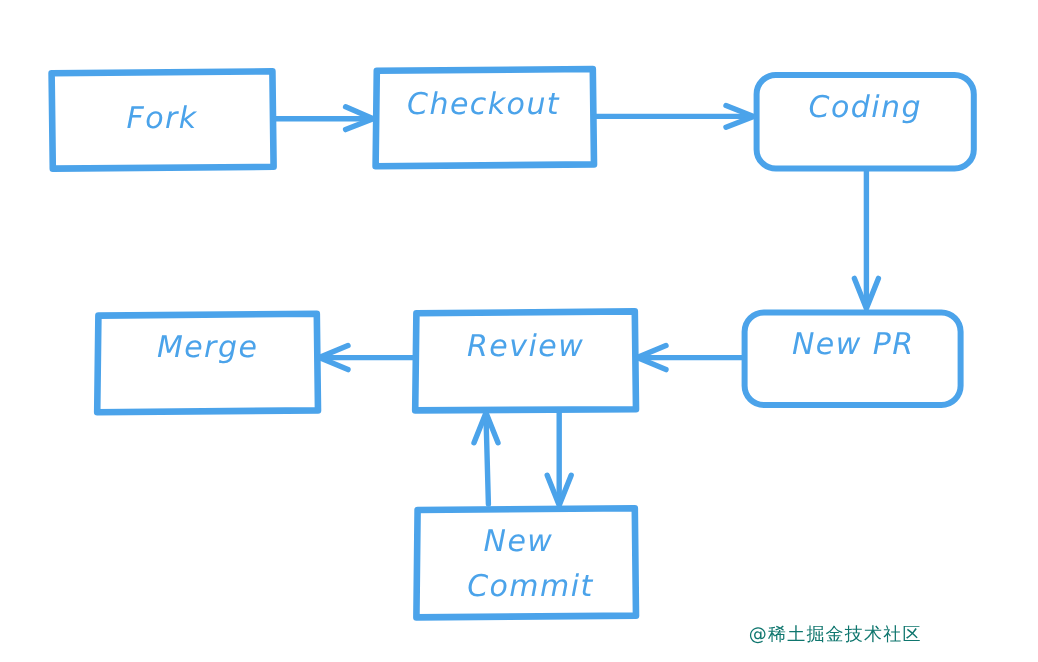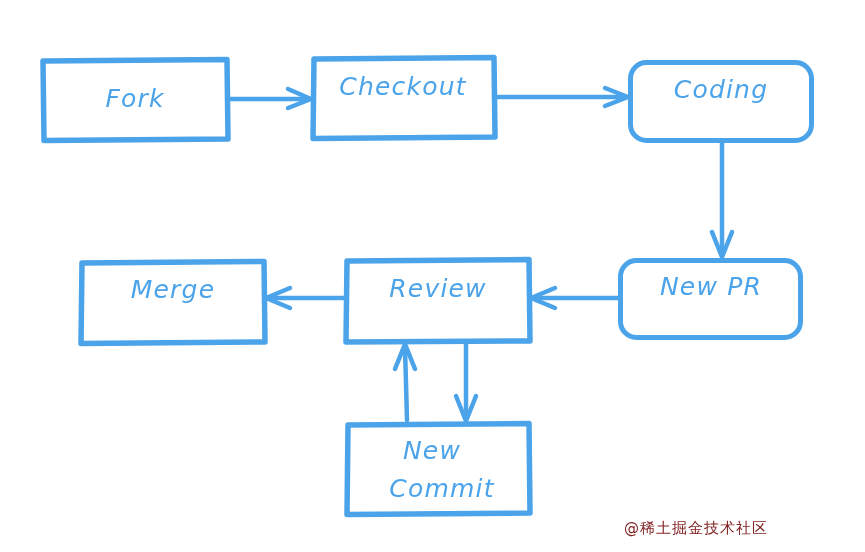--- a/index.html
+++ b/index.html
@@ -41,21 +41,21 @@
     dominant-baseline: middle;
     pointer-events: none;
     user-select: none;
   }
   .watermark {
     position: absolute;
     right: 16px;
     bottom: 14px;
     font-family: "DejaVu Sans", sans-serif;
     font-size: 15px;
-    color: #7f1d1d;
+    color: #0f766e;
     letter-spacing: 1px;
     white-space: nowrap;
     user-select: none;
   }
 </style>
 </head>
 <body>
 
 <div id="diagram-root">
 

